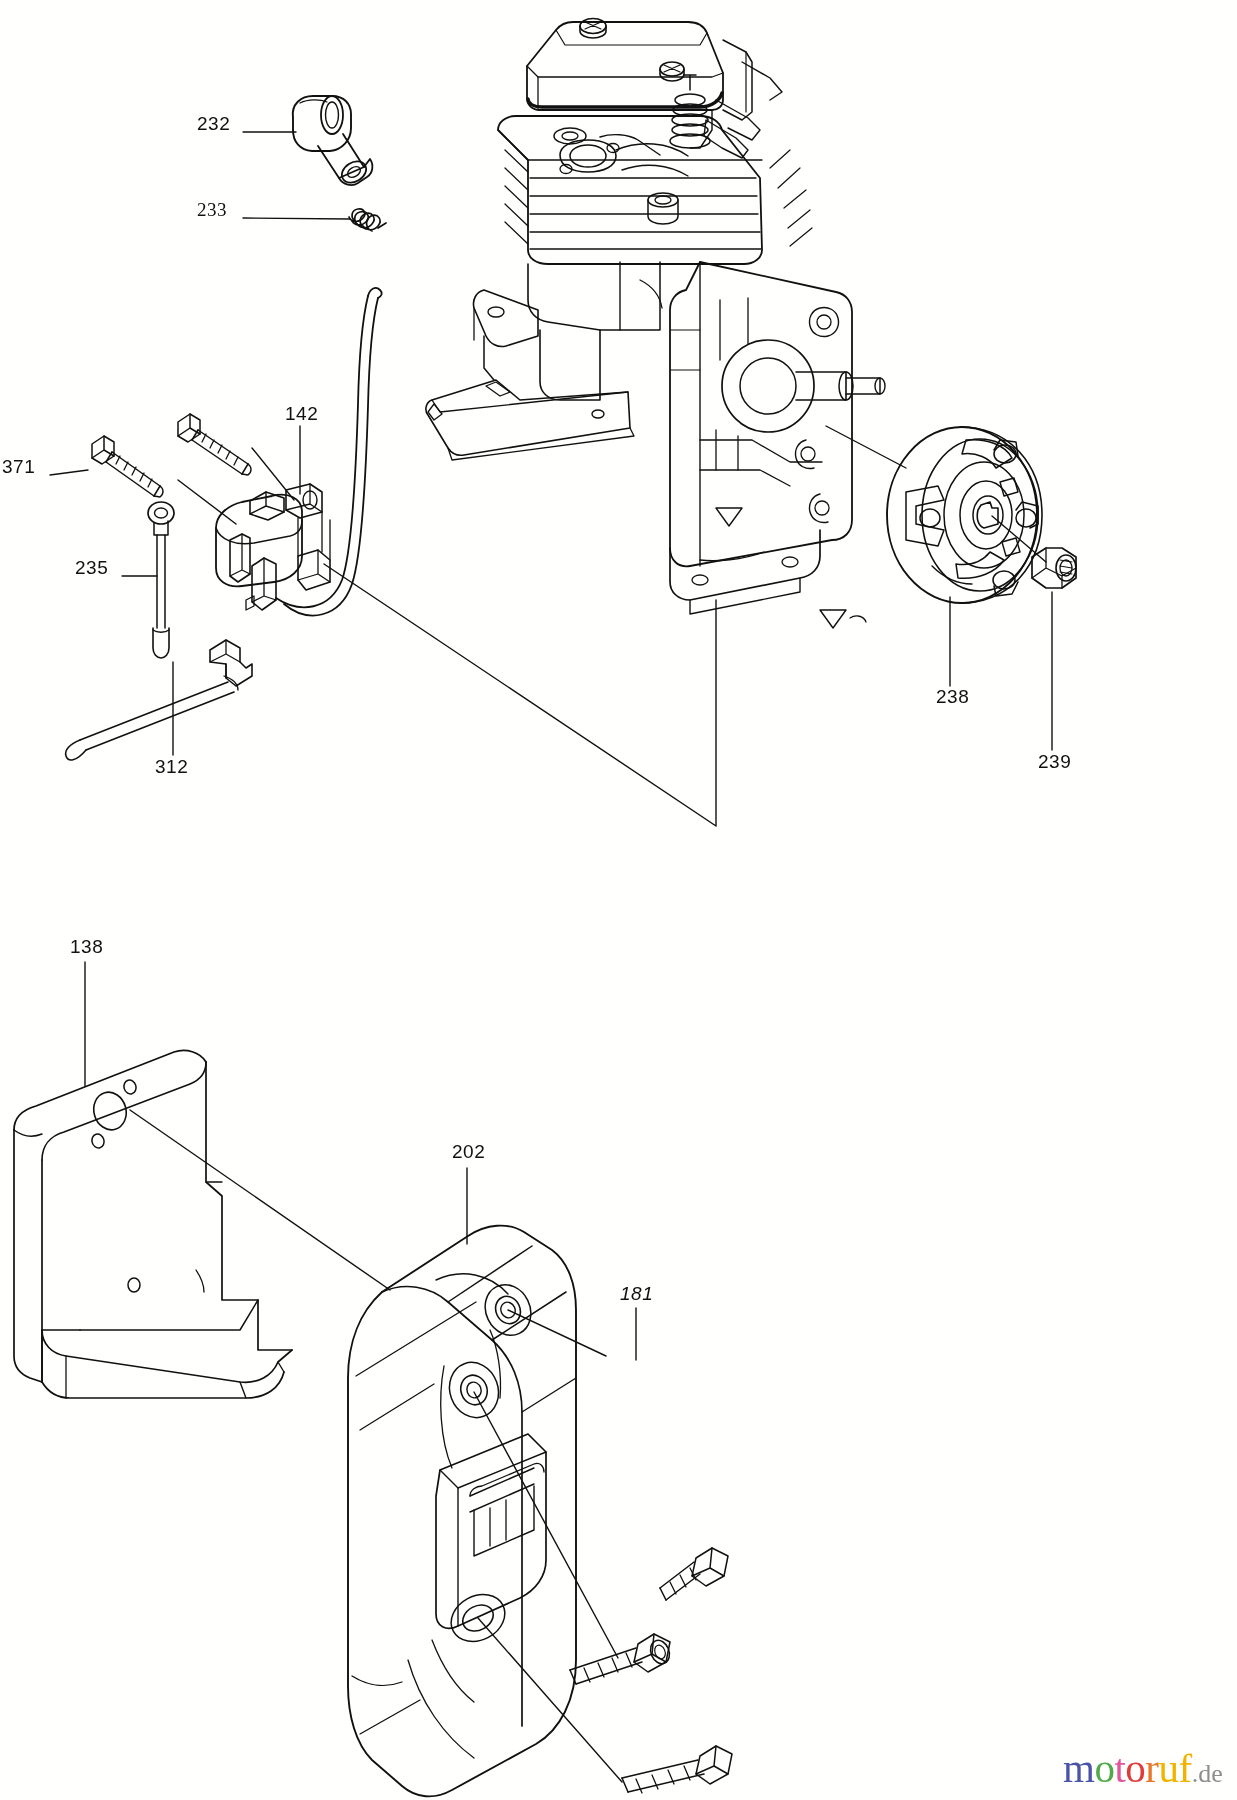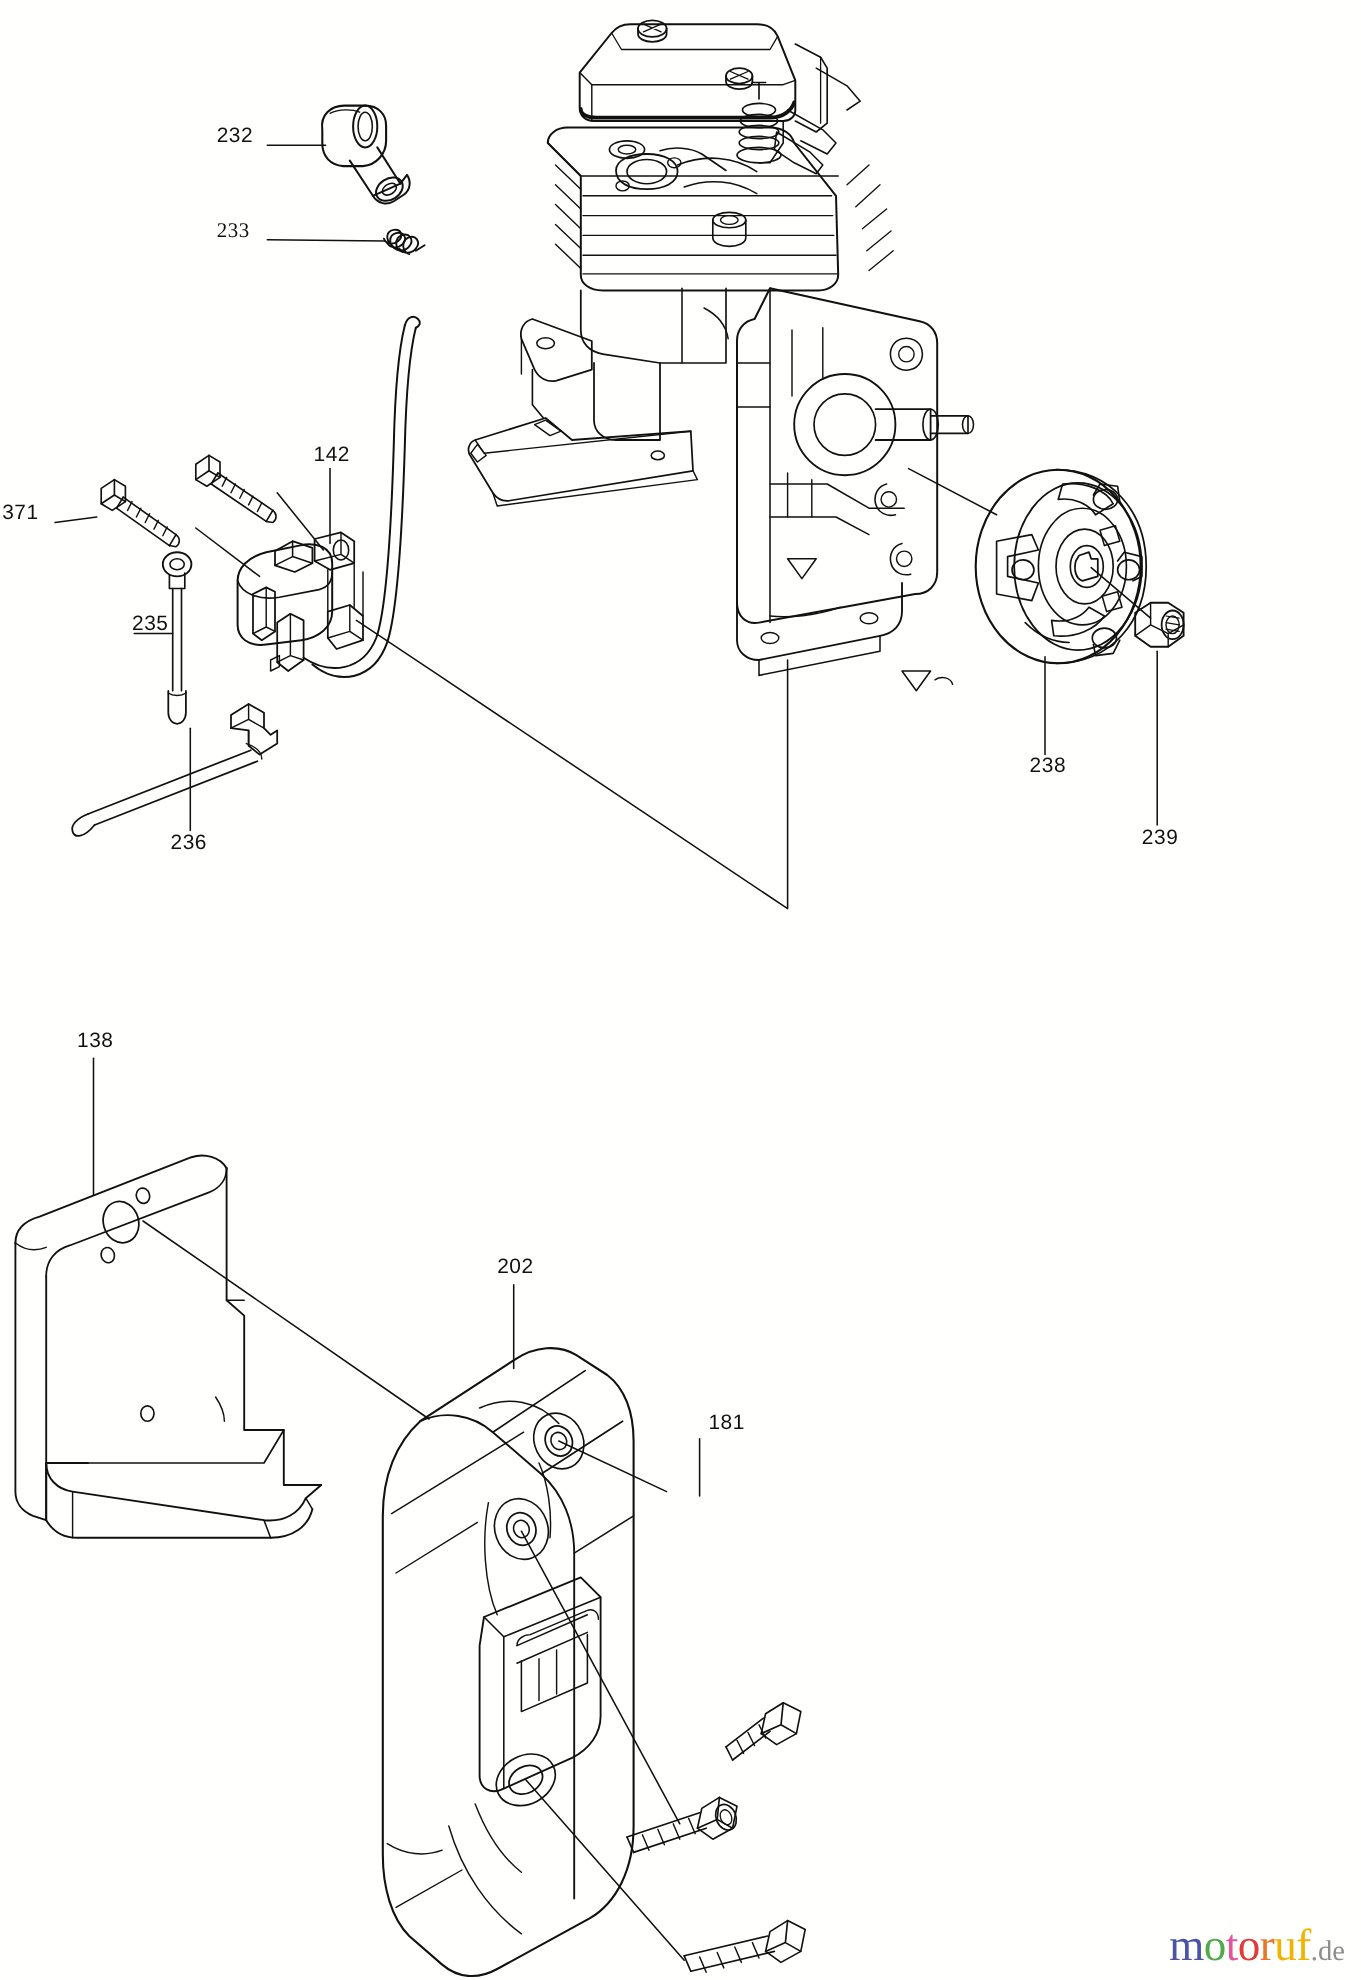--- a/index.html
+++ b/index.html
@@ -485,24 +485,24 @@
         <path d="M508,1310 L606,1356"></path>
         <path d="M474,1392 L618,1658"></path>
         <path d="M478,1618 L622,1782"></path>
       </g>
     </g>
   </svg>
 
   <div class="lbl" style="left:197px;top:114px;">232</div>
   <div class="lbl" style="left:197px;top:200px;font-family:Liberation Serif, serif;">233</div>
   <div class="lbl" style="left:2px;top:457px;">371</div>
-  <div class="lbl" style="left:75px;top:558px;margin-left:45px;">235</div>
-  <div class="lbl" style="left:155px;top:757px;">236</div>
+  <div class="lbl" style="left:75px;top:558px;">235</div>
+  <div class="lbl" style="left:155px;top:757px;">312</div>
   <div class="lbl" style="left:285px;top:404px;">142</div>
   <div class="lbl" style="left:936px;top:687px;">238</div>
   <div class="lbl" style="left:1038px;top:752px;">239</div>
   <div class="lbl" style="left:70px;top:937px;">138</div>
   <div class="lbl" style="left:452px;top:1142px;">202</div>
-  <div class="lbl" style="left:644px;top:1284px;">181</div>
+  <div class="lbl" style="left:620px;top:1284px;font-style:italic;">181</div>
 
   <div class="logo" id="watermark" style="left:1063px;top:1748px;"><span style="color: rgb(74, 83, 168);">m</span><span style="color: rgb(79, 170, 74);">o</span><span style="color: rgb(224, 86, 156);">t</span><span style="color: rgb(224, 58, 58);">o</span><span style="color: rgb(232, 121, 42);">r</span><span style="color: rgb(240, 180, 0);">u</span><span style="color: rgb(240, 180, 0);">f</span><span class="de" style="color: rgb(141, 141, 141);">.de</span></div>
 
 </div>
 
 </body></html>

